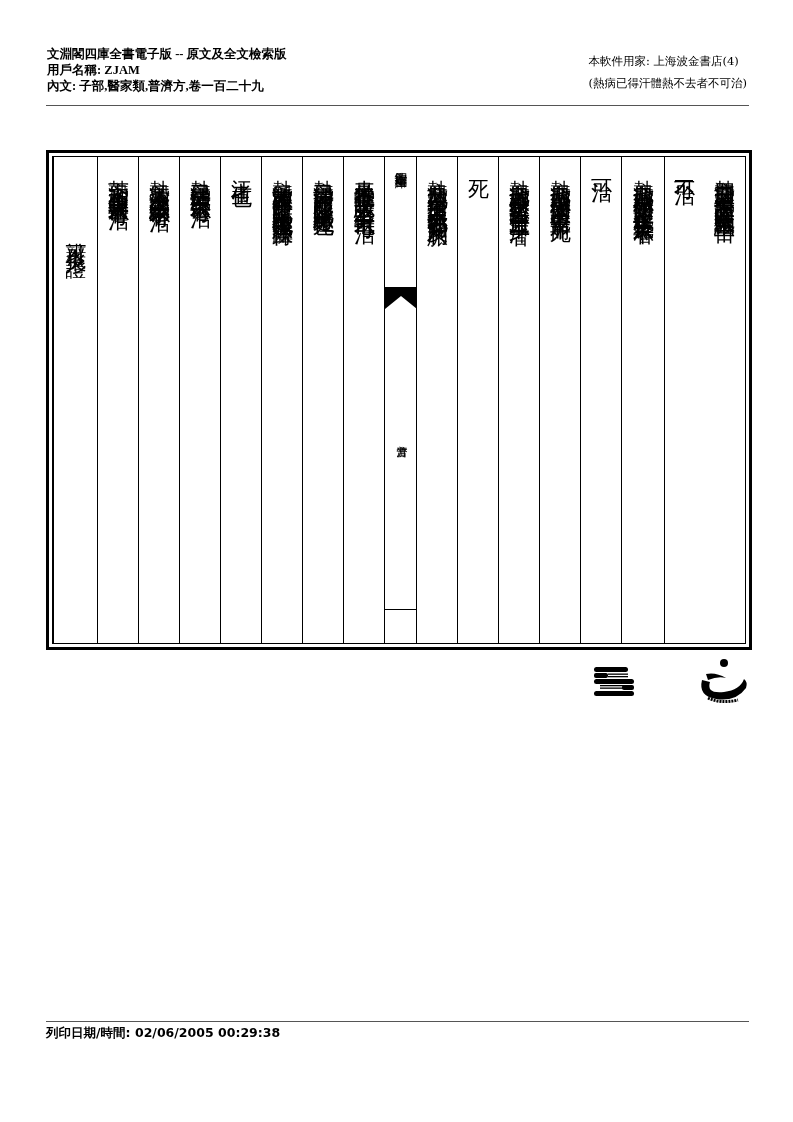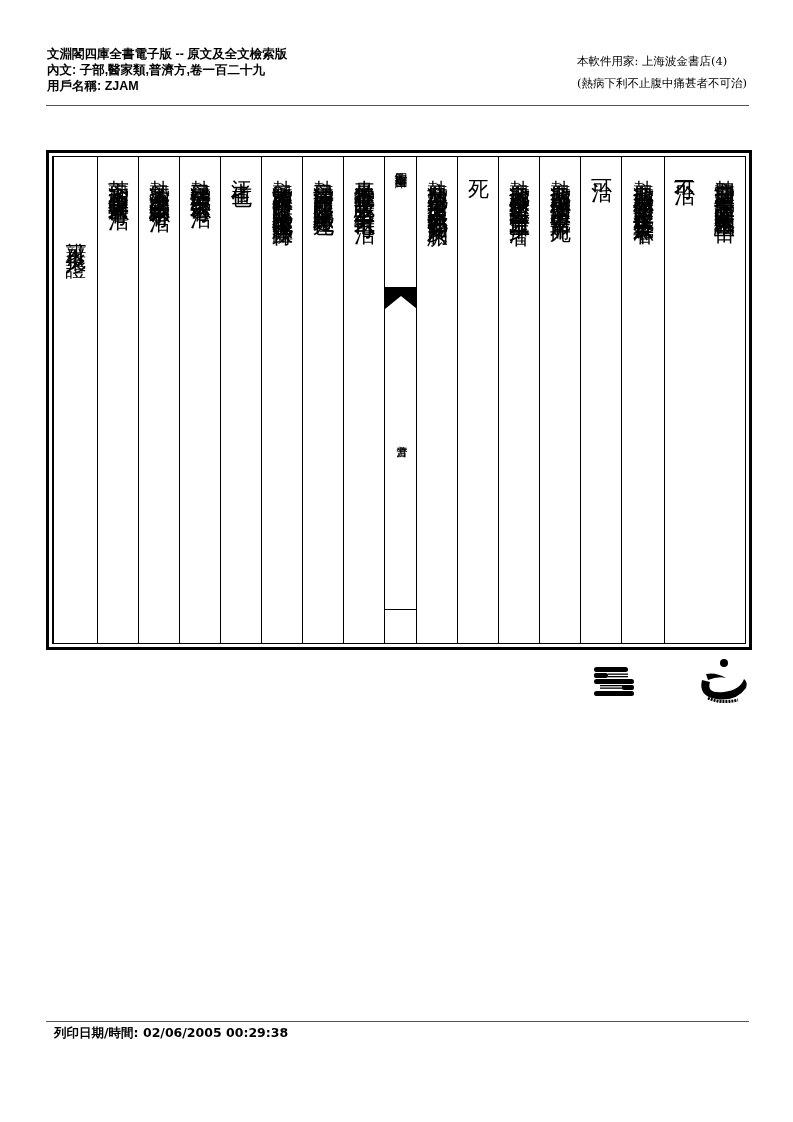--- a/index.html
+++ b/index.html
@@ -1,18 +1,18 @@
 <!DOCTYPE html>
 <html><head>
 <meta charset="utf-8">
 <style>
   html, body { margin: 0; padding: 0; background: #ffffff; }
   body { width: 793px; height: 1122px; position: relative; overflow: hidden;
          font-family: "DejaVu Serif", serif; color: #000; }
-  .hdr-left { position: absolute; left: 47px; top: 46px; font-family: Liberation Sans, sans-serif;
+  .hdr-left { position: absolute; left: 47px; top: 46px; font-family: Liberation Serif, serif;
               font-weight: bold; font-size: 12.5px; line-height: 16px; }
   .hdr-right { position: absolute; right: 46px; top: 50px; font-family: "DejaVu Serif", serif;
                font-size: 11.5px; line-height: 22px; text-align: left; }
   .hdr-right div { white-space: nowrap; }
   .rule { position: absolute; left: 46px; width: 703px; height: 1px; background: #555; }
   .frame { position: absolute; left: 46px; top: 150px; width: 700px; height: 494px;
            border: 3px solid #000; box-sizing: content-box; }
   .inner { position: absolute; left: 3px; top: 3px; right: 3px; bottom: 3px;
            border: 1px solid #000; }
   .col { position: absolute; top: 0; bottom: 0; border-left: 1px solid #000; box-sizing: border-box; }
@@ -23,38 +23,38 @@
   .title-col .vtext { top: 68px; letter-spacing: 4px; }
   .spine { position: absolute; top: 0; bottom: 0; }
   .spine .top-label { writing-mode: vertical-rl; text-orientation: upright; font-size: 13px;
                       letter-spacing: 0.5px; position: absolute; top: 5px; left: 50%;
                       transform: translateX(-50%); }
   .spine .fishtail { position: absolute; left: 0; right: 0; top: 130px; height: 22px; }
   .spine .book-label { writing-mode: vertical-rl; text-orientation: upright; font-size: 11px;
                        position: absolute; top: 280px; left: 50%; transform: translateX(-50%); }
   .spine .foot-rule { position: absolute; left: 0; right: 0; top: 452px; height: 1px; background: #000; }
   .logos { position: absolute; left: 590px; top: 658px; width: 170px; height: 50px; }
-  .footer { position: absolute; left: 54px; top: 1025px; font-family: "DejaVu Sans", sans-serif;
+  .footer { position: absolute; left: 46px; top: 1025px; font-family: "DejaVu Sans", sans-serif;
             font-weight: bold; font-size: 12.5px; line-height: 16px; }
 </style>
 </head>
 <body>
 
 <div class="hdr-left">
   <div>文淵閣四庫全書電子版 -- 原文及全文檢索版</div>
-  <div>內文: 子部,醫家類,普濟方,卷一百二十九</div>
   <div>
     <span>用戶名稱:</span>
     <span>ZJAM</span>
   </div>
+  <div>內文: 子部,醫家類,普濟方,卷一百二十九</div>
 </div>
 
 <div class="hdr-right">
   <div>本軟件用家: 上海波金書店(4)</div>
-  <div>(熱病下利不止腹中痛甚者不可治)</div>
+  <div>(熱病已得汗體熱不去者不可治)</div>
 </div>
 
 <div class="rule" style="top:105px;"></div>
 
 <div class="frame">
   <div class="inner" id="inner">
       <div class="col" style="left: 650px; width: 42px;">
         <div class="vtext">熱病四五日頭不熱腹不痛而吐脈來微細至十二日</div>
       </div>
       <div class="col" style="left: 611px; width: 39px;">

